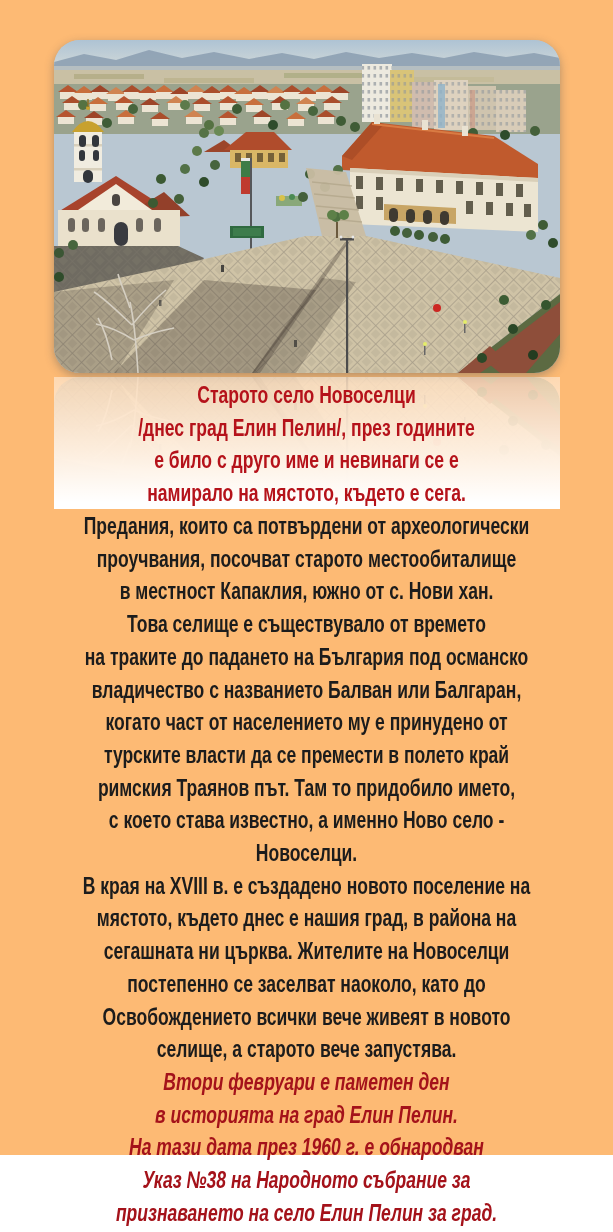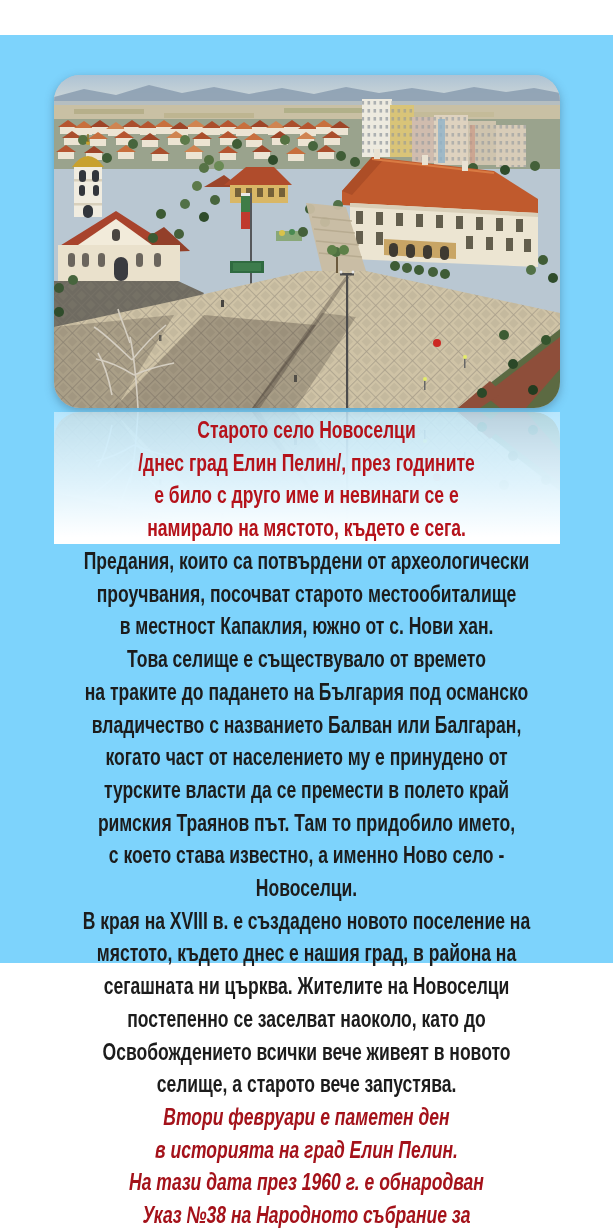--- a/index.html
+++ b/index.html
@@ -1,17 +1,17 @@
 <!DOCTYPE html>
 <html><head>
 <meta charset="utf-8">
 <style>
   html,body{margin:0;padding:0;background:#ffffff;}
   body{width:613px;height:1232px;overflow:hidden;font-family:"Liberation Sans",sans-serif;}
-  .page{position:relative;width:613px;height:928px;background:#7dd3fc;margin-top:35px;}
+  .page{position:relative;width:613px;height:1155px;background:#fdba74;}
 
   
   .photo-wrap{
     position:absolute;top:40px;left:54px;width:506px;height:333px;
     border-radius:26px;overflow:hidden;
     box-shadow:0 3px 10px rgba(40,60,80,.35);
     background:#b9c7d2;
   }
   .photo-wrap svg{display:block;width:506px;height:333px;}
 

